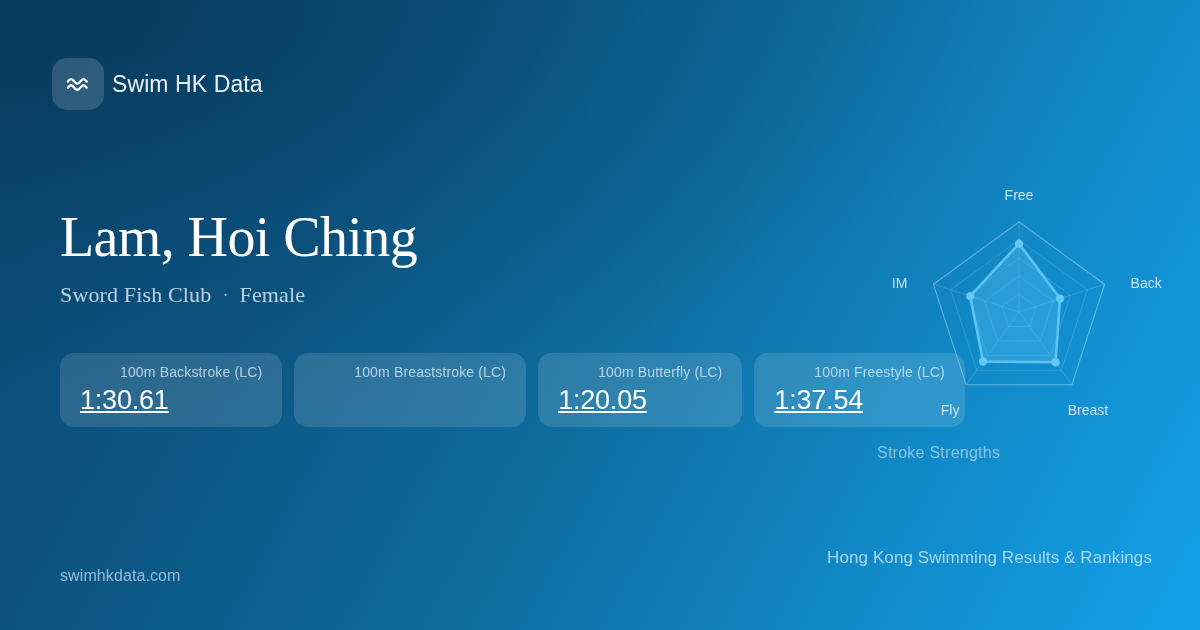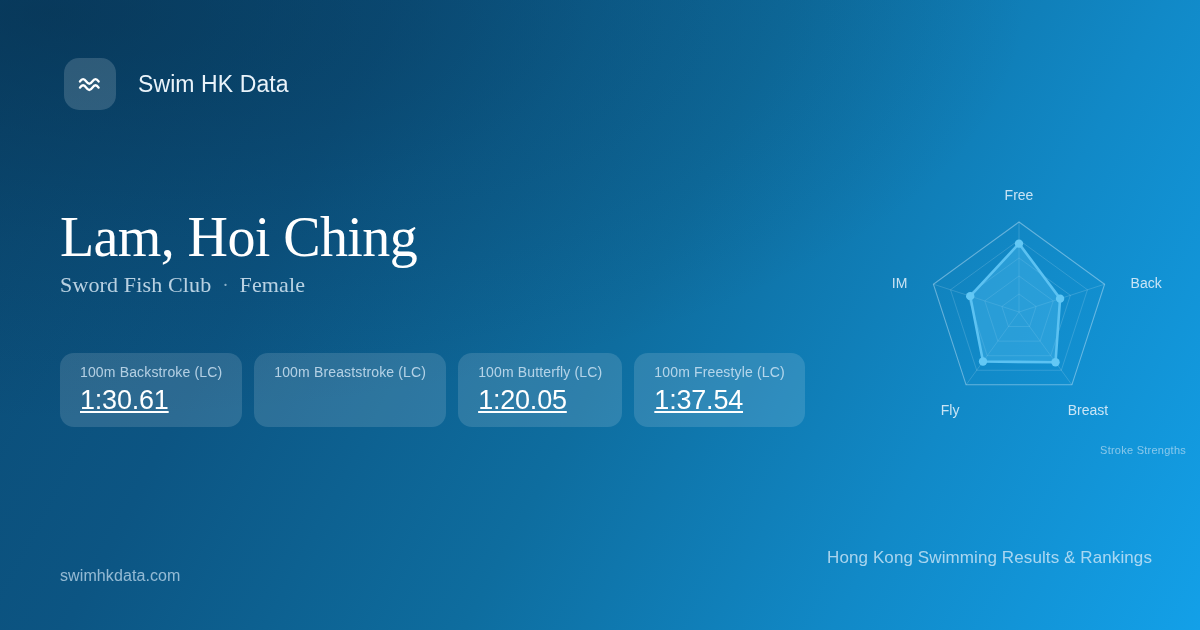--- a/index.html
+++ b/index.html
@@ -19,76 +19,76 @@
   }
   #card::after {
     content:"";
     position:absolute; inset:0;
     background:radial-gradient(120% 95% at 4% 2%, rgba(5,42,70,0.55) 0%, rgba(5,42,70,0.18) 38%, rgba(0,0,0,0) 68%);
     pointer-events:none;
   }
 
   
   .brand {
-    position:absolute; left:64px; top:58px;
-    display:flex; align-items:center; gap:22px;
+    position:absolute; left:52px; top:58px;
+    display:flex; align-items:center; gap:8px;
     z-index:3;
   }
   .brand-logo {
     width:52px; height:52px; border-radius:15px;
     background:rgba(255,255,255,0.155);
     display:flex; align-items:center; justify-content:center;
   }
   .brand-logo svg { display:block; }
   .brand-name {
     font-size:23px; font-weight:500; letter-spacing:0.1px;
     color:#eaf3fa;
   }
 
   
   .hero { position:absolute; left:60px; top:208px; z-index:3;font-family:Liberation Serif, serif; }
   .athlete-name {
     font-size:56px; line-height:1.06; font-weight:400;
     letter-spacing:-0.6px; color:#ffffff; white-space:nowrap;
   }
   .athlete-meta {
-    margin-top:5px;
+    margin-top:15px;
     font-size:22px; font-weight:400; letter-spacing:0.15px;
     color:rgba(223,238,249,0.82);
     display:flex; align-items:center; gap:11px; white-space:nowrap;
   }
   .meta-dot { color:rgba(223,238,249,0.6); font-size:18px; }
 
   
   .stats {
     position:absolute; left:60px; top:353px;
     display:flex; gap:12px; z-index:3;
   }
   .stat {
     height:74px; border-radius:14px; padding:11px 20px 0 20px;
     background:rgba(255,255,255,0.135);
     display:flex; flex-direction:column; justify-content:flex-start;
   }
   .stat-label {
     font-size:14px; font-weight:400; letter-spacing:0.15px;
-    color:rgba(214,233,247,0.80); white-space:nowrap;
+    color:rgba(214,233,247,0.80); white-space:nowrap;margin-left:40px;
   }
   .stat-label .course { margin-left:4px; }
   .stat-value {
     margin-top:5px;
     font-size:27px; font-weight:400; letter-spacing:-0.2px;
     color:#ffffff; white-space:nowrap;text-decoration:underline;
   }
 
   
   .radar { position:absolute; left:869px; top:172px; width:300px; height:300px; z-index:3; }
   .radar svg { display:block; overflow:visible; }
   .radar-caption {
-    position:absolute; left:17px; top:272px; width:300px;
-    text-align:right; font-size:11px; letter-spacing:0.25px;
+    position:absolute; left:8px; top:272px; width:300px;
+    text-align:left; font-size:16px; letter-spacing:0.25px;
     color:rgba(206,229,246,0.62);
   }
   text.axis-label {
     font-family:"Liberation Sans", sans-serif;
     font-size:14px; fill:rgba(226,240,250,0.88);
   }
 
   
   .footer-left {
     position:absolute; left:60px; top:548px; z-index:3;

